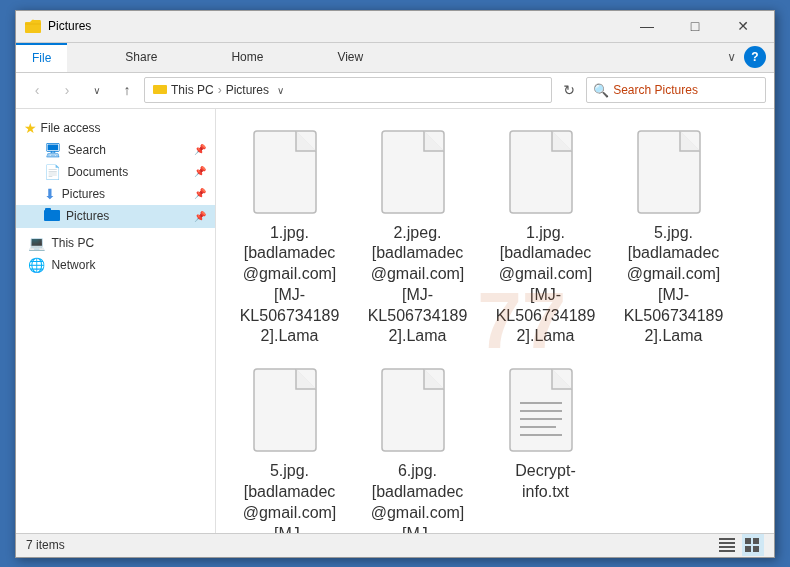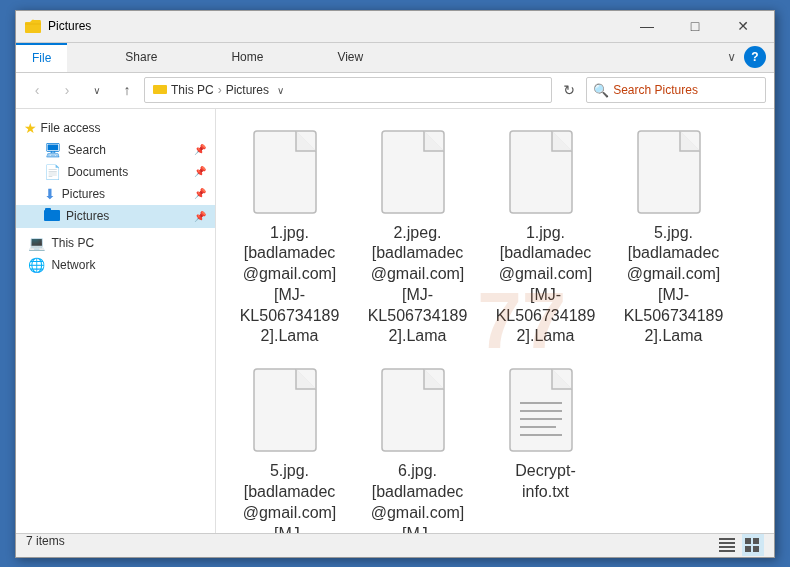--- a/index.html
+++ b/index.html
@@ -265,21 +265,21 @@
       pointer-events: none;
       z-index: 0;
       font-family: Arial, sans-serif;
     }
     
     .status-bar {
       height: 24px;
       background: #f0f0f0;
       border-top: 1px solid #ccc;
       display: flex;
-      align-items: flex-start;
+      align-items: center;
       padding: 0 10px;
       justify-content: space-between;
       font-size: 12px;
       color: #333;
     }
     .status-right {
       display: flex;
       gap: 4px;
     }
     .view-btn {

